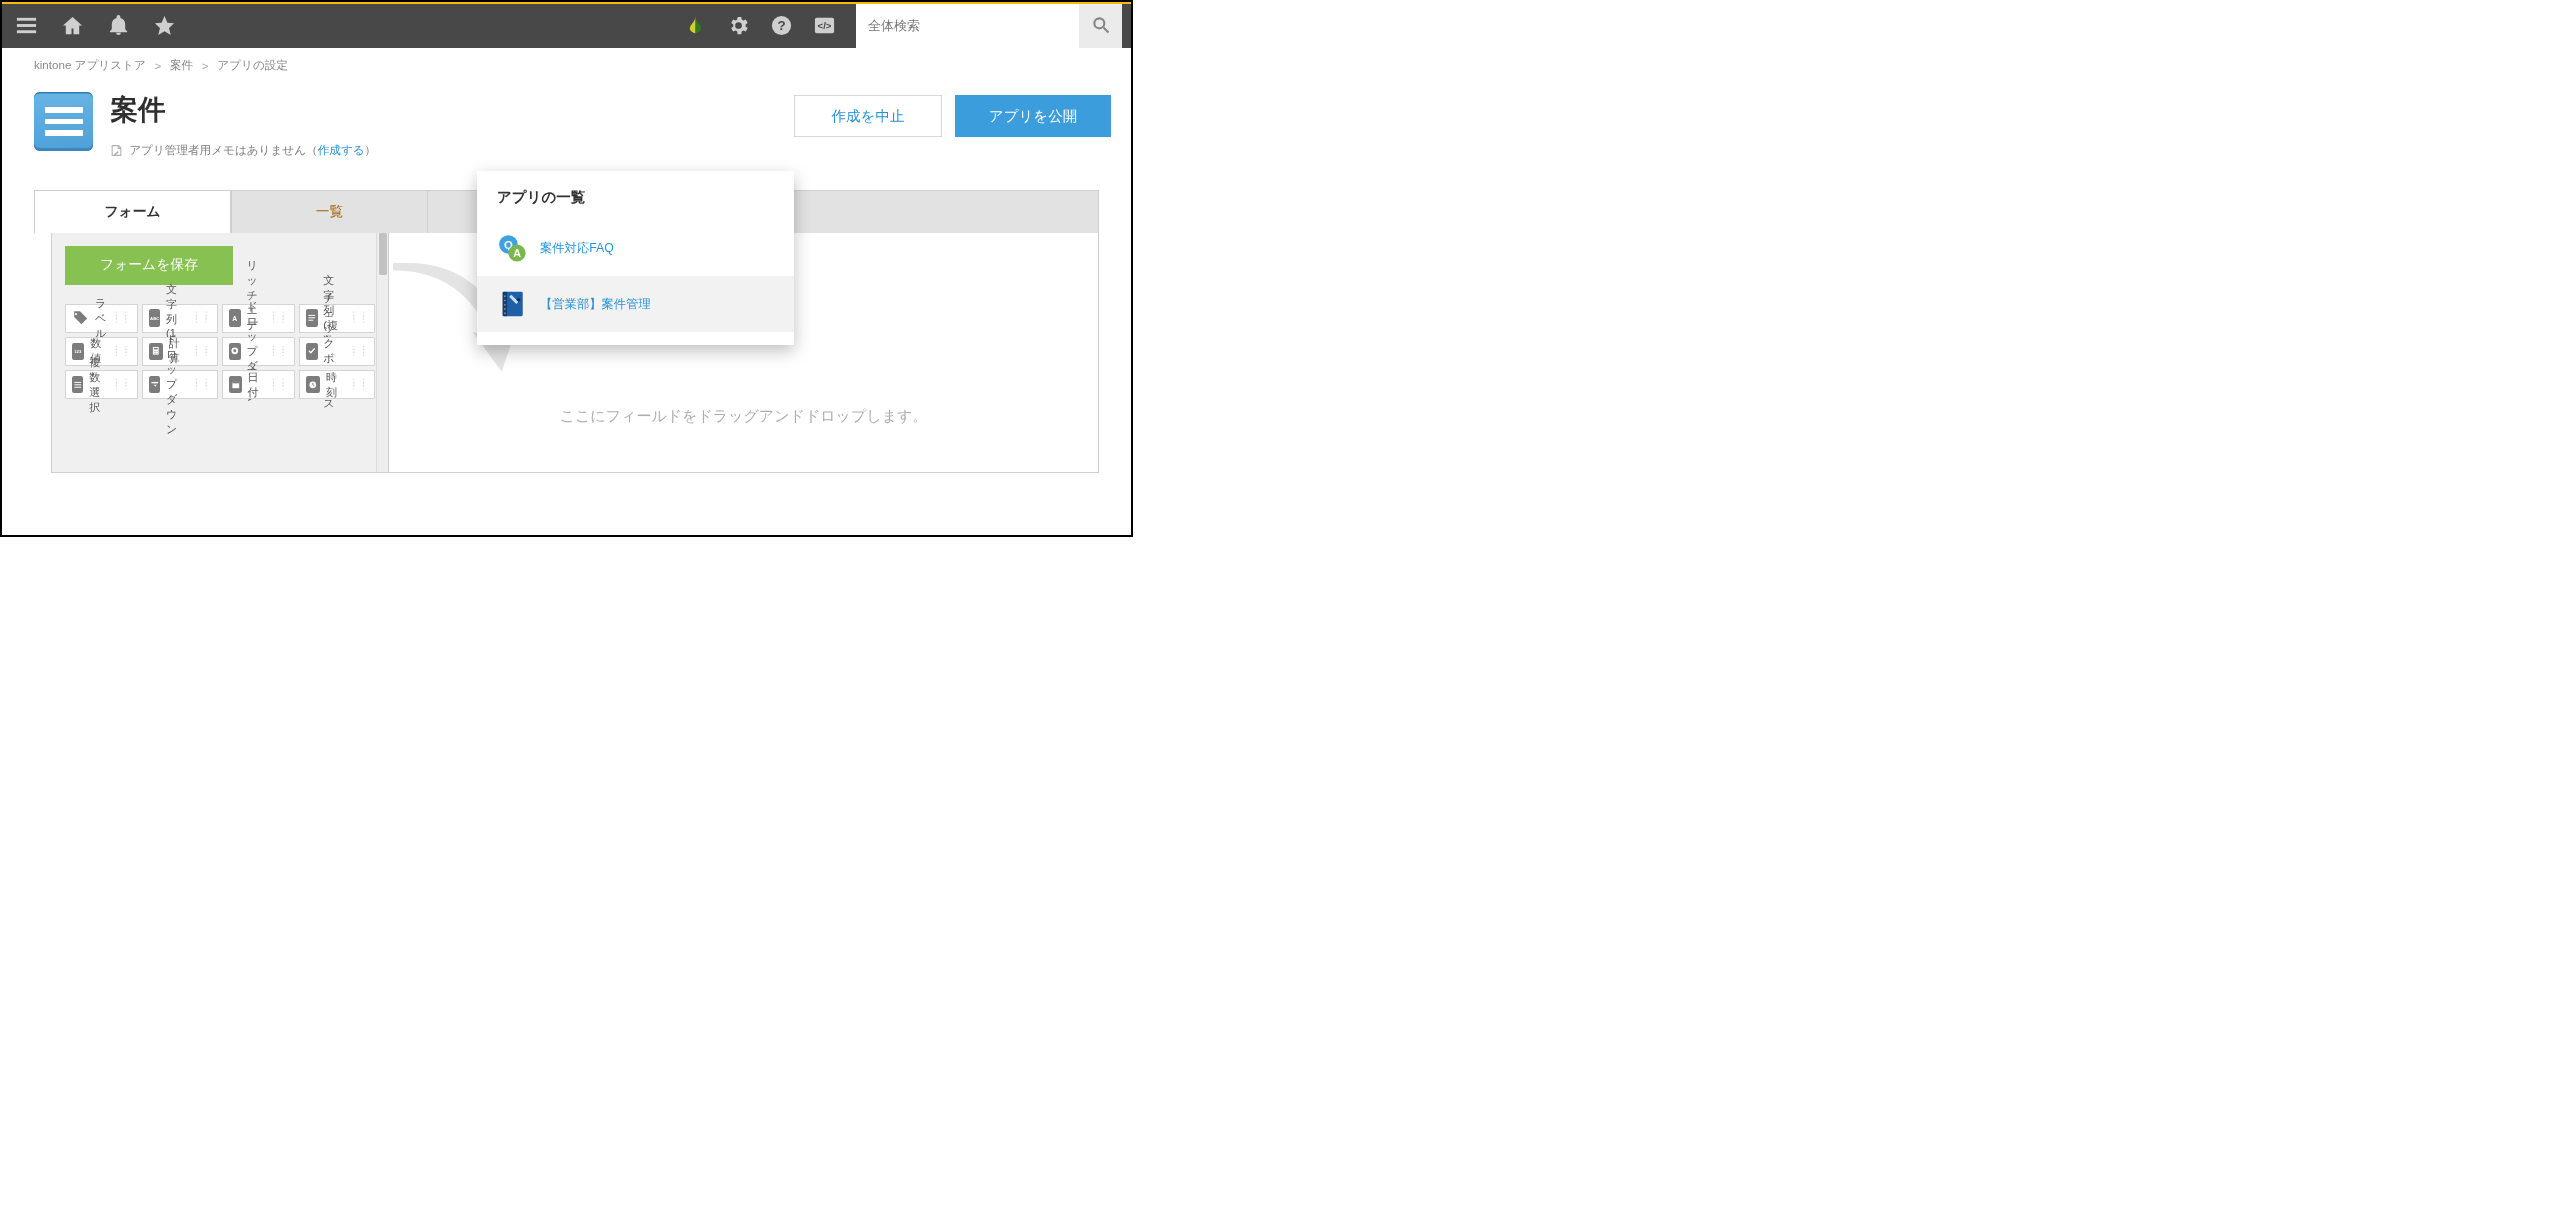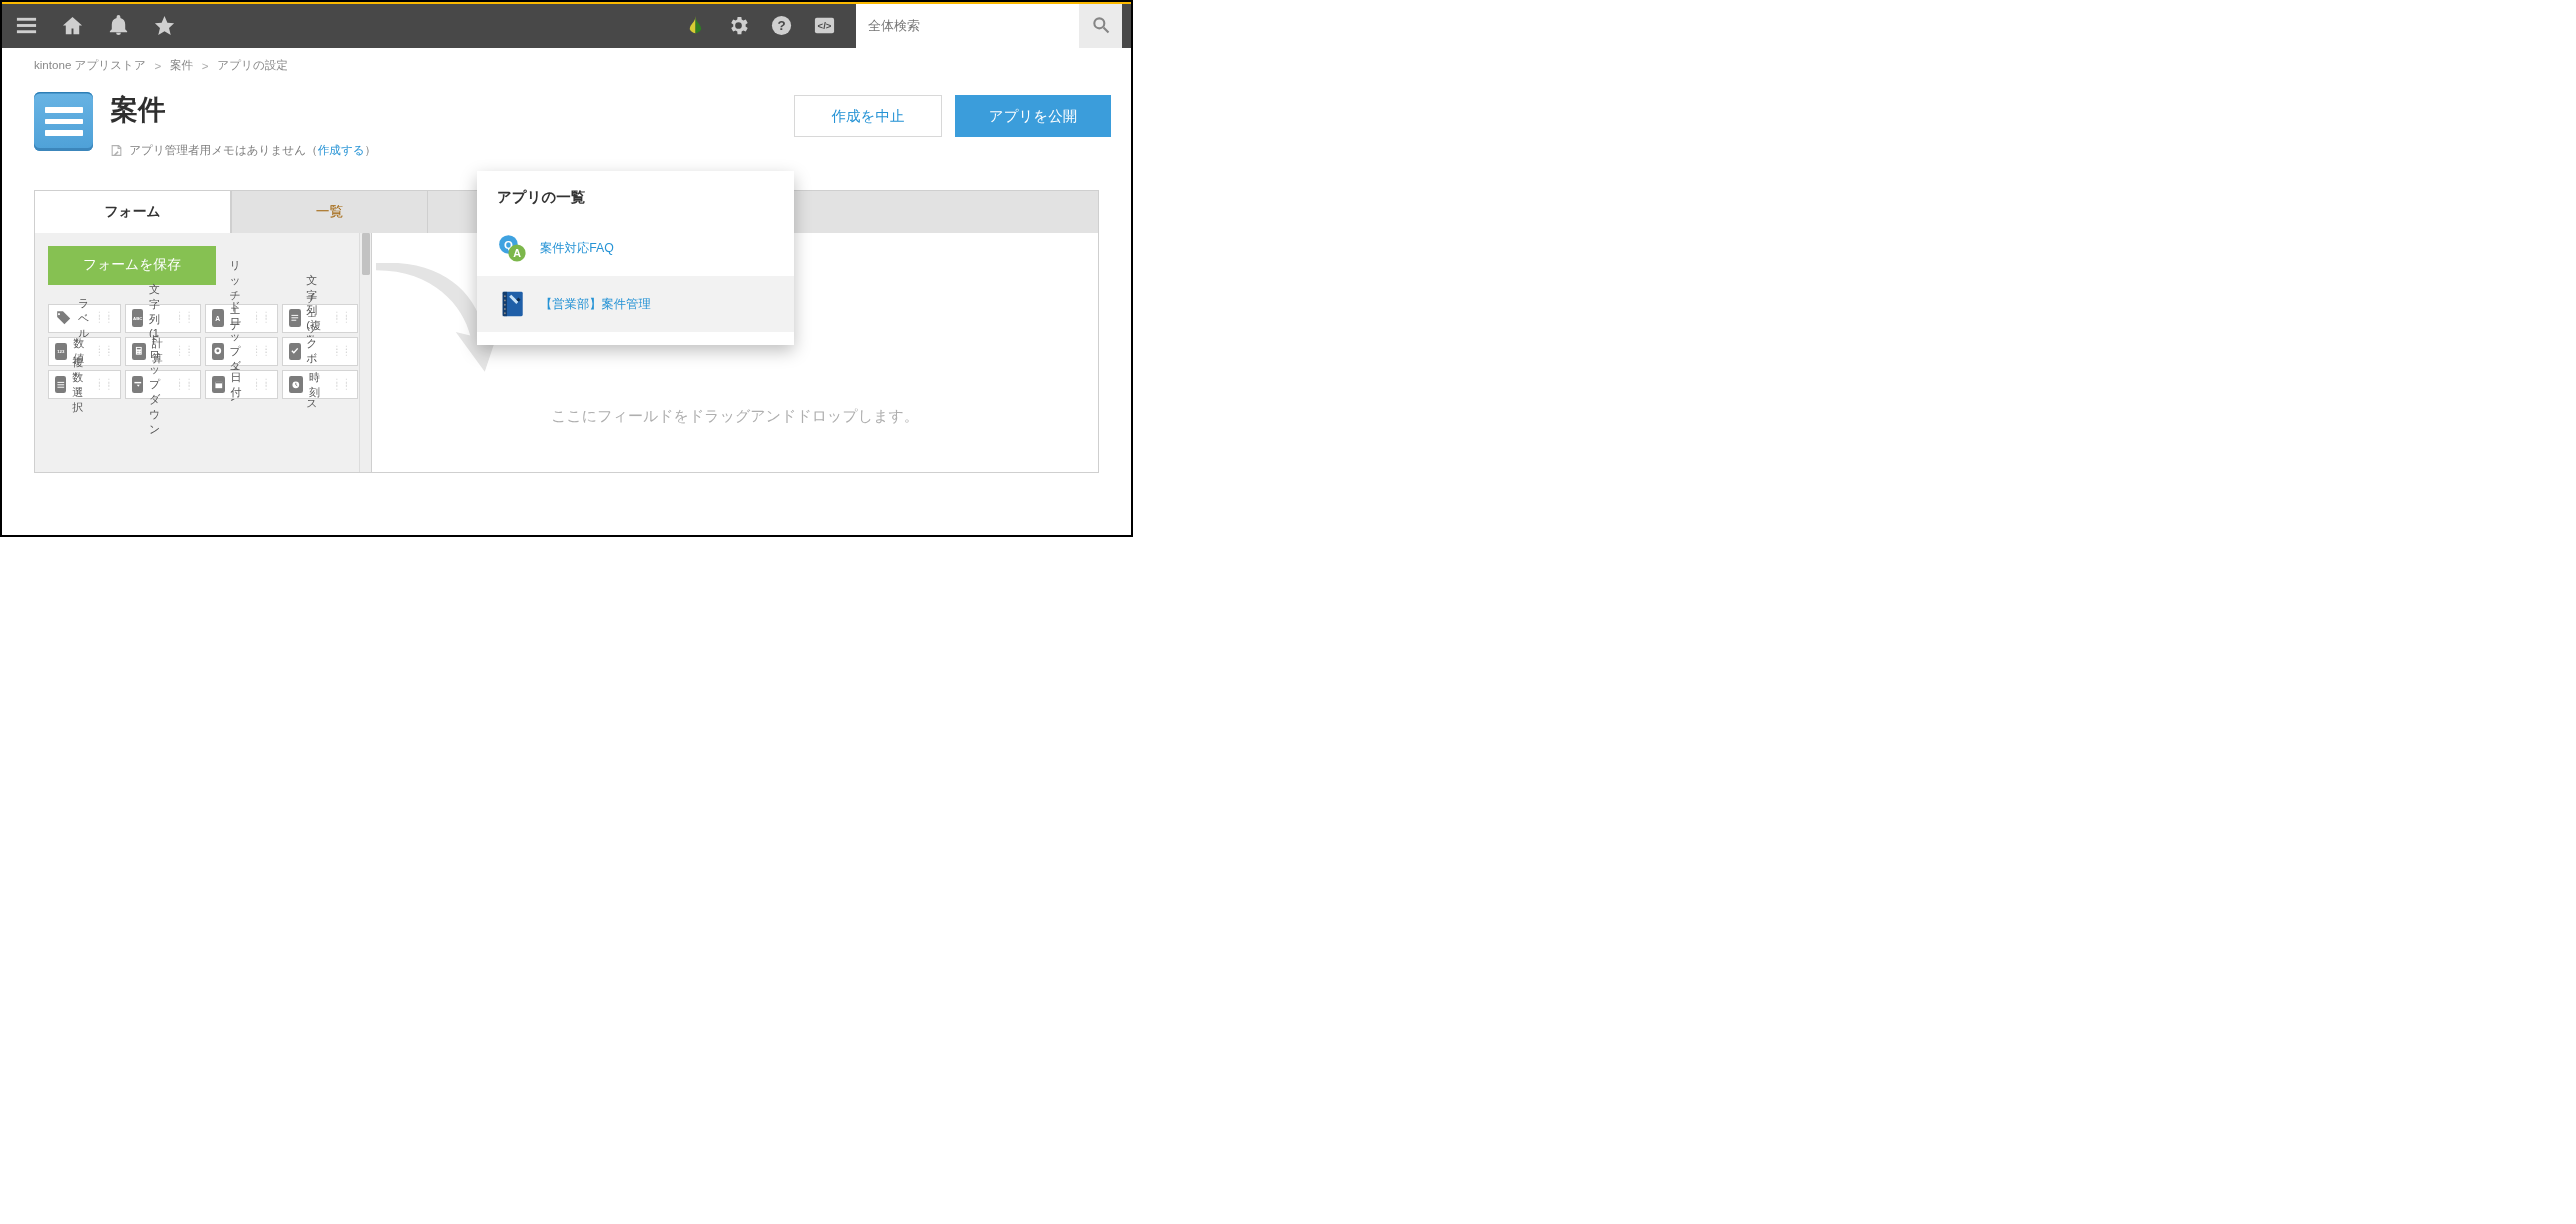--- a/index.html
+++ b/index.html
@@ -81,21 +81,21 @@
   .tab {
     width: 197px; height: 43px; background: #e2e2e2; border: 0.7px solid #cfcfcf;
     border-bottom: none;
     display: flex; align-items: center; justify-content: center;
     font-size: 13.8px; color: #a16207; cursor: pointer;
   }
   .tab.active { background: #fff; color: #333; font-weight: 600; position: relative; z-index: 2; }
   .tab-fill { flex: 1; height: 43px; background: #e2e2e2; border: 0.7px solid #cfcfcf; border-left: none; border-bottom: none; }
 
   
-  .builder { display: flex; border: 0.7px solid #cfcfcf; border-top: none; height: 240px; }
+  .builder { display: flex; border: 0.7px solid #cfcfcf; border-top: none; height: 240px; margin-left: 17px; }
   .panel { width: 337px; background: #f0f0f0; border-right: 0.7px solid #cfcfcf; padding: 13px; position: relative; }
   .panel .save-btn {
     width: 168px; height: 39px; background: #86c152; color: #fff; font-size: 13.8px;
     border: none; display: flex; align-items: center; justify-content: center; cursor: pointer;
     margin-bottom: 19px;
   }
   .field-grid { display: grid; grid-template-columns: 1fr 1fr 1fr 1fr; gap: 4.3px; }
   .field-item {
     background: #fff; border: 0.7px solid #d4d4d4; height: 29px; display: flex; align-items: center;
     padding: 0 5.8px; font-size: 11px; color: #555; cursor: grab; gap: 5.8px;

